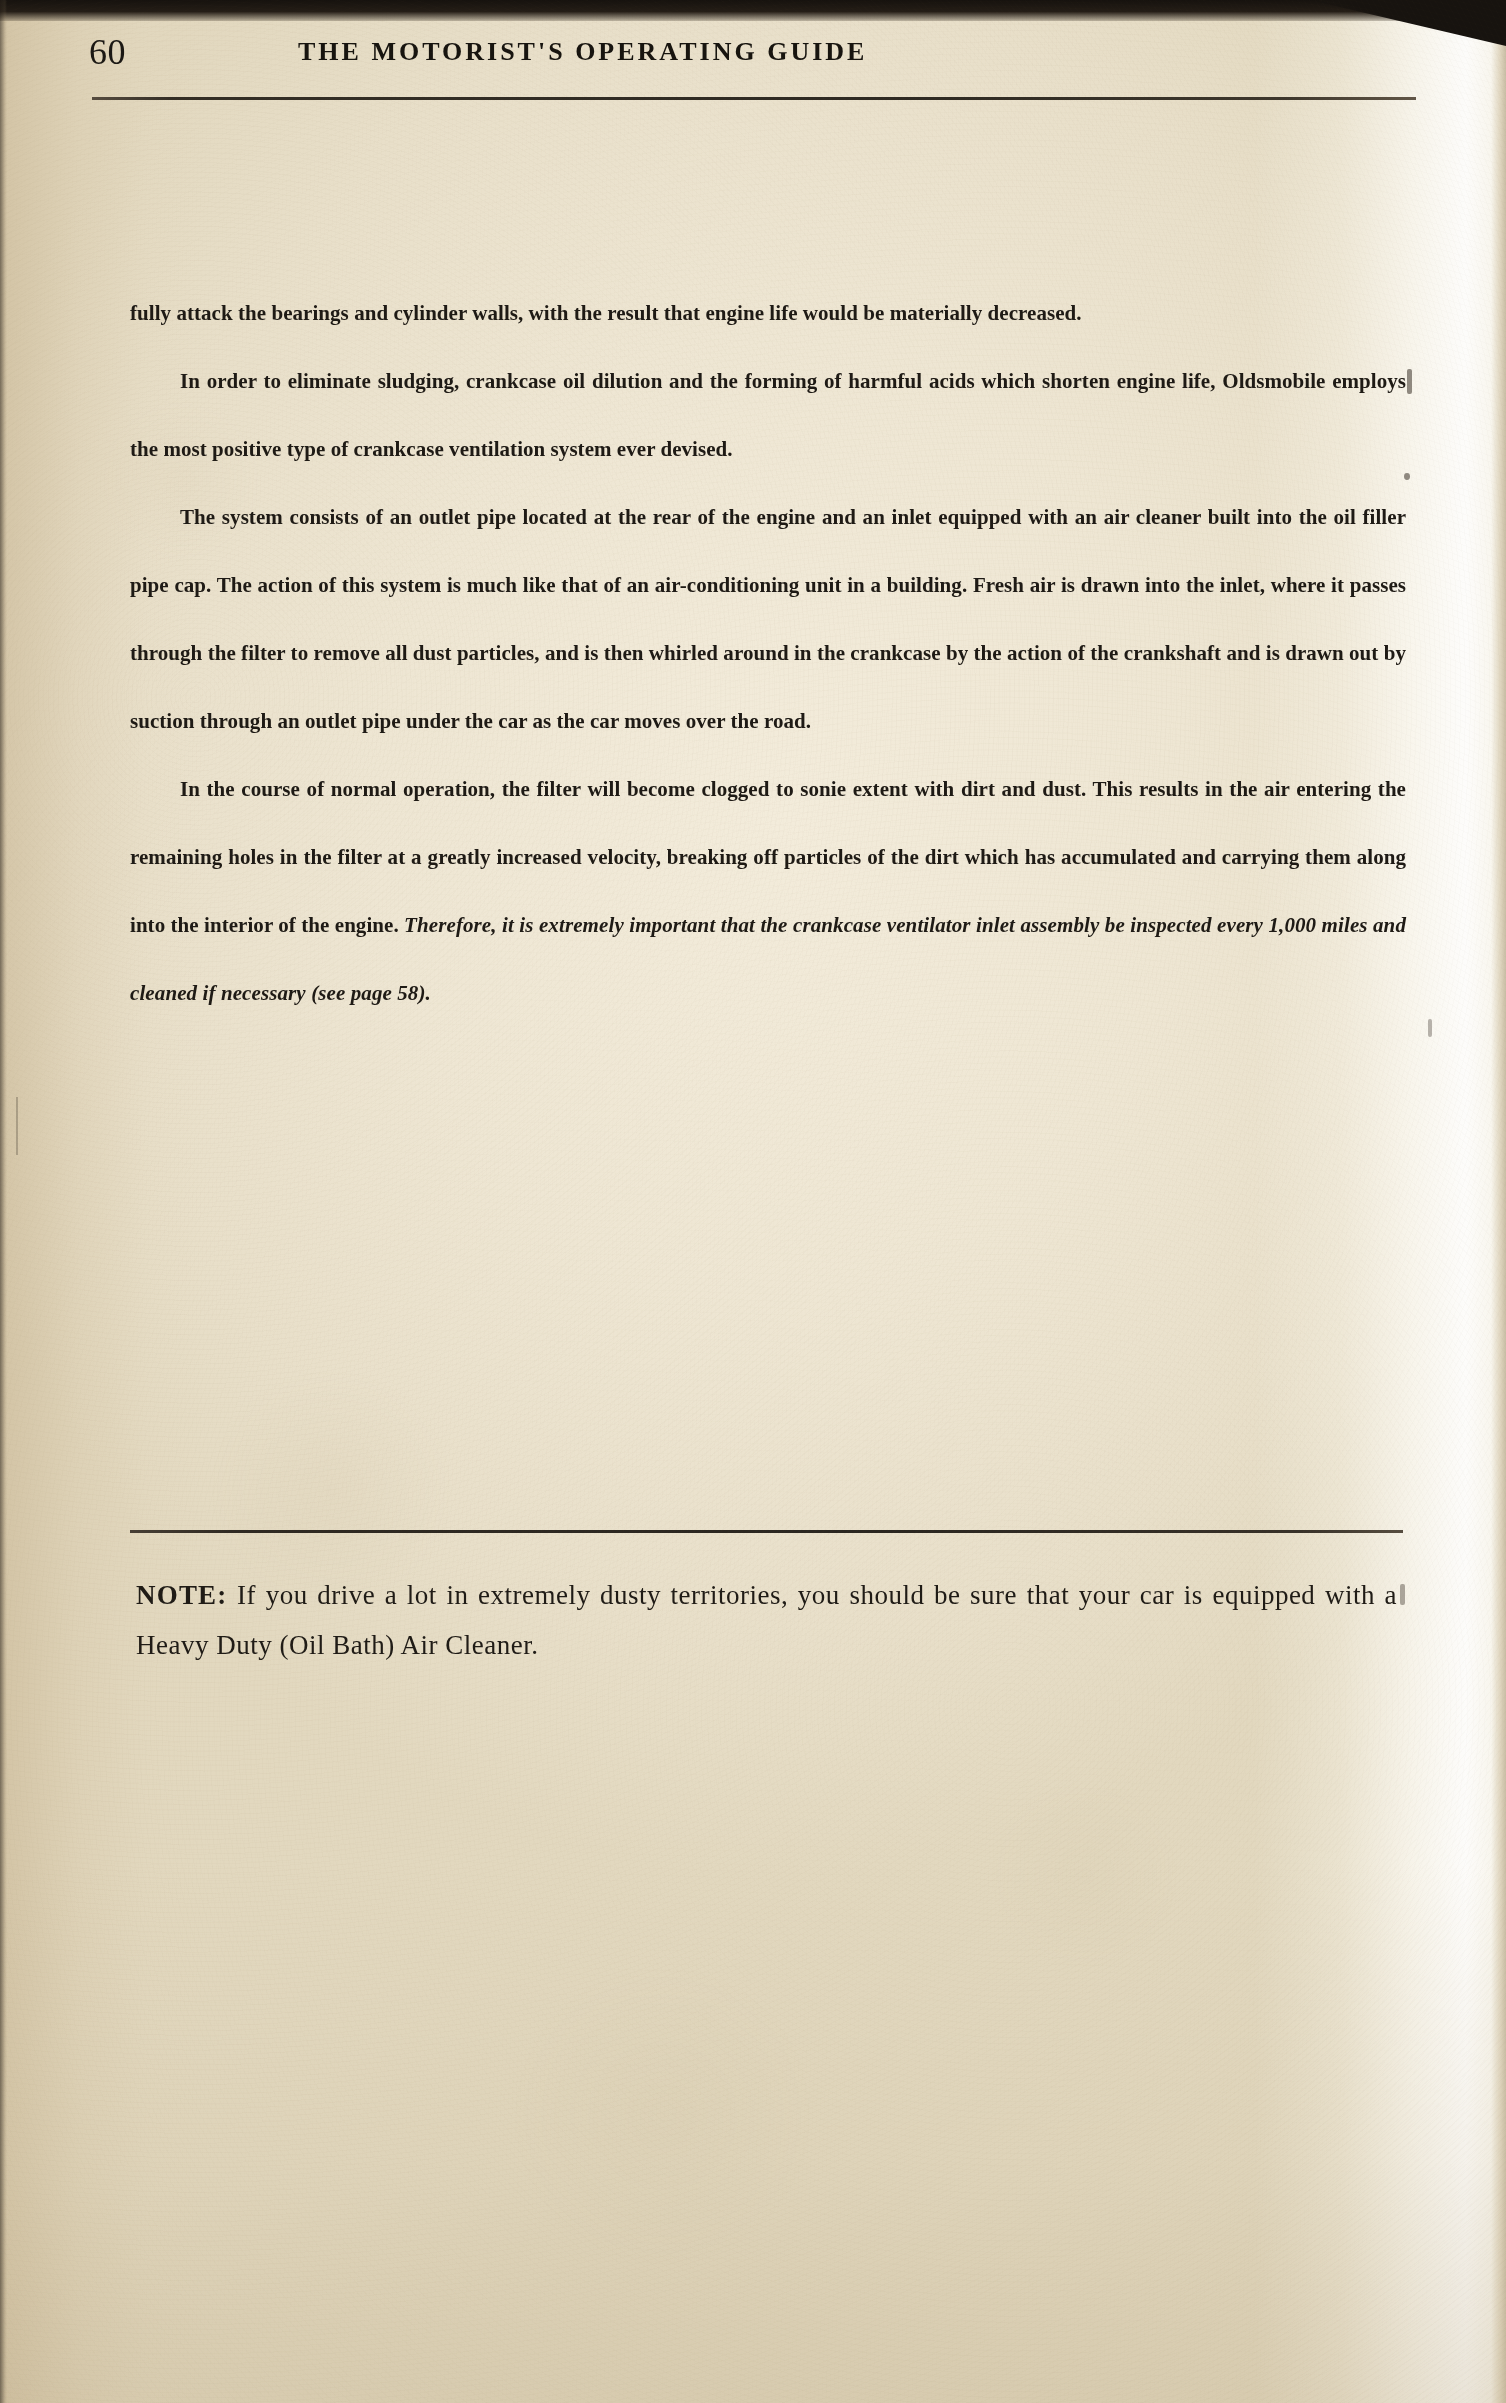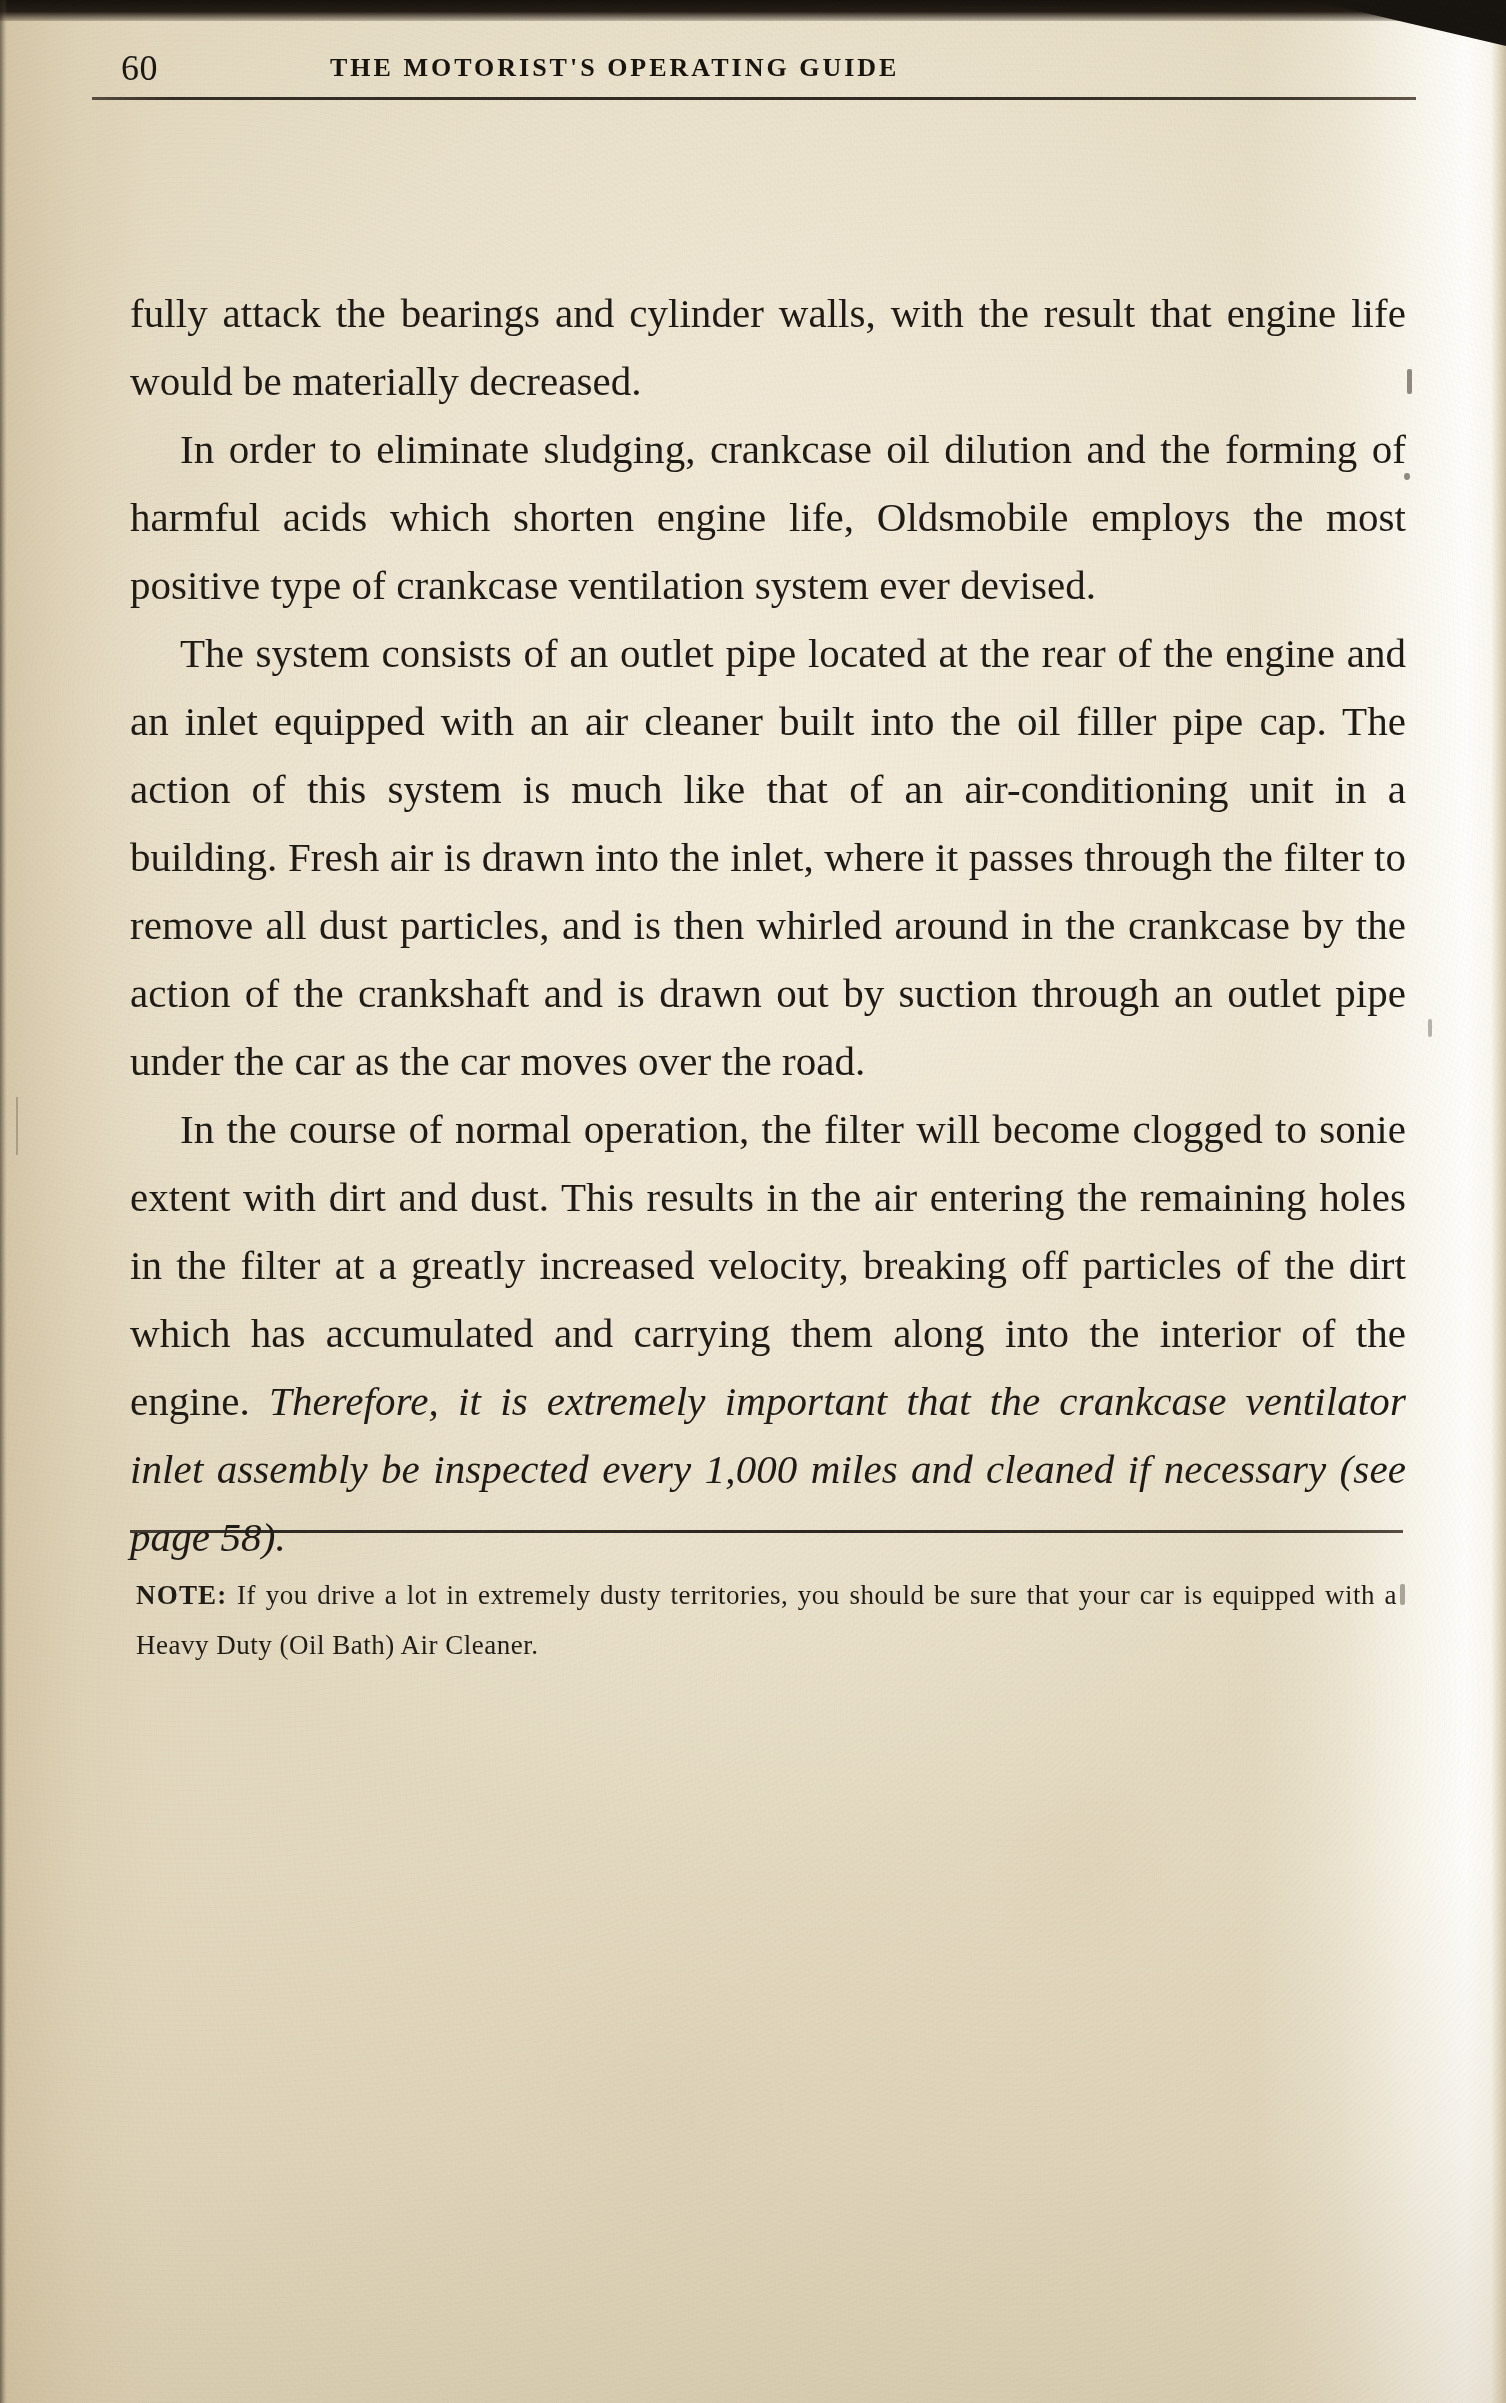--- a/index.html
+++ b/index.html
@@ -97,24 +97,23 @@
     position: absolute;
     left: 0; top: 0;
     width: 1506px;
     height: 2404px;
   }
 
   
   .running-head {
     position: absolute;
     left: 89px;
-    top: 47px;
+    top: 31px;
     width: 1329px;
     height: 45px;
-    margin-left: 32px;
   }
   .folio {
     position: absolute;
     left: 0;
     top: 0;
     font-size: 36px;
     letter-spacing: 0.5px;
     color: #1b1814;
   }
   .head-title {
@@ -139,25 +138,26 @@
 
   
   .body-block {
     position: absolute;
     left: 130px;
     top: 279px;
     width: 1276px;
   }
   .para {
     margin: 0 0 0 0;
-    font-size: 41px;
+    font-size: 21px;
     line-height: 68px;
     text-align: justify;
     color: #1e1a15;
     letter-spacing: 0.05px;
+    font-weight: bold;
   }
   .para .indent { display: inline-block; width: 50px; }
   .para em {
     font-style: italic;
     letter-spacing: 0.1px;
   }
 
   
   .note-rule {
     position: absolute;

